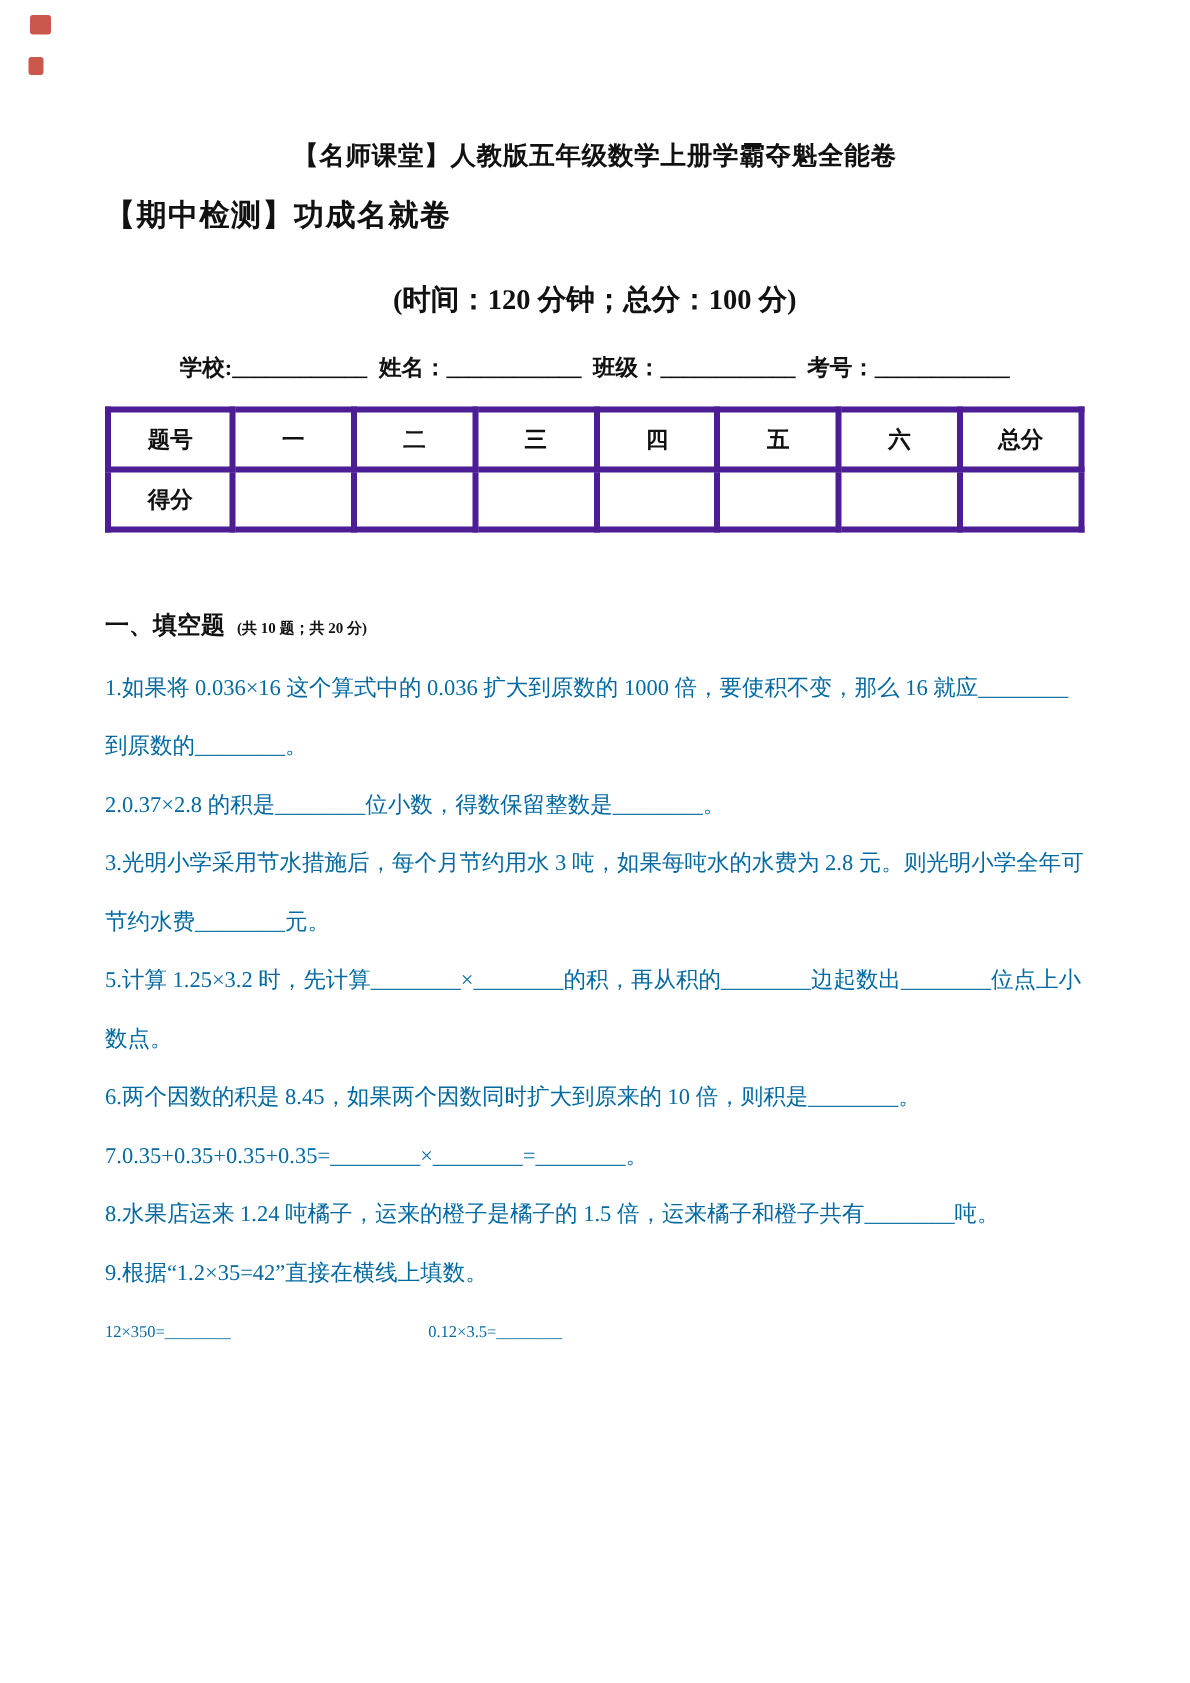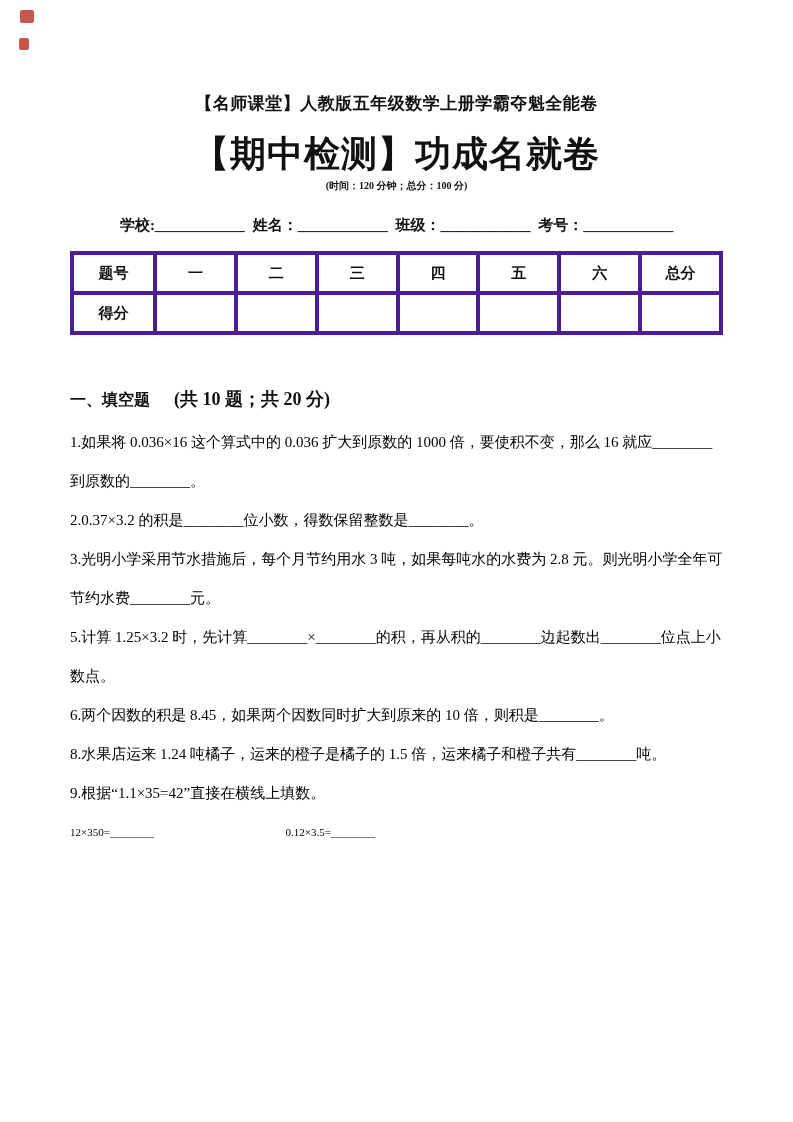--- a/index.html
+++ b/index.html
@@ -11,36 +11,36 @@
     position: relative;
     overflow: hidden;
   }
   .page { position: relative; width: 793px; height: 1122px; padding: 0 70px; }
 
   .red-mark { position: absolute; background: #c0392b; opacity: .85; }
   .red-mark.m1 { left: 20px; top: 10px; width: 14px; height: 13px; border-radius: 2px; }
   .red-mark.m2 { left: 19px; top: 38px; width: 10px; height: 12px; border-radius: 2px; }
 
   .title1 { padding-top: 92px; text-align: center; font-size: 17px; font-weight: bold; letter-spacing: .5px; }
-  .title2 { margin-top: 15px; text-align: center; font-size: 36px; font-weight: bold; letter-spacing: 1px; }
-  .subtitle { text-align: center; font-size: 10px; font-weight: bold; }
+  .title2 { margin-top: 15px; font-size: 20px; font-weight: bold; letter-spacing: 1px; }
+  .subtitle { margin-top: 30px; text-align: center; font-size: 19px; font-weight: bold; }
 
   .info-line { margin-top: 23px; text-align: center; font-size: 15px; font-weight: bold; white-space: nowrap; }
   .info-line span { margin: 0 2px; }
 
   table.score-table { width: 100%; border-collapse: collapse; margin-top: 16px; table-layout: fixed; }
   table.score-table td {
     border: 4px solid #4c1d95; height: 40px; text-align: center;
     font-size: 15px; font-weight: bold; vertical-align: middle;
   }
 
   .section-heading { margin-top: 52px; font-size: 16px; font-weight: bold; }
-  .section-heading .note { font-size: 18px; font-weight: bold; margin-left: 20px; }
+  .section-heading .note { font-size: 10px; font-weight: bold; margin-left: 4px; }
 
-  .questions { margin-top: 12px; font-size: 15px; line-height: 39px; color: #000000; }
+  .questions { margin-top: 12px; font-size: 15px; line-height: 39px; color: #0369a1; }
   .question { text-align: left; }
 
   .q9-grid { font-size: 11px; line-height: 39px; }
   .q9-row { display: flex; }
   .q9-row .cell-0 { width: 33%; }
   .q9-row .cell-1 { width: 38%; }
   .q9-row .cell-2 { width: 29%; }
 </style>
 </head>
 <body>
@@ -96,26 +96,27 @@
     </tbody>
   </table>
 
   <div class="section-heading">
     <span>一、填空题</span>
     <span class="note">(共 10 题；共 20 分)</span>
   </div>
 
   <div class="questions">
     <div class="question">1.如果将 0.036×16 这个算式中的 0.036 扩大到原数的 1000 倍，要使积不变，那么 16 就应________到原数的________。</div>
-    <div class="question">2.0.37×3.2 的积是________位小数，得数保留整数是________。</div>
+    <div class="question">2.0.37×2.8 的积是________位小数，得数保留整数是________。</div>
     <div class="question">3.光明小学采用节水措施后，每个月节约用水 3 吨，如果每吨水的水费为 2.8 元。则光明小学全年可节约水费________元。</div>
     <div class="question">5.计算 1.25×3.2 时，先计算________×________的积，再从积的________边起数出________位点上小数点。</div>
     <div class="question">6.两个因数的积是 8.45，如果两个因数同时扩大到原来的 10 倍，则积是________。</div>
+    <div class="question">7.0.35+0.35+0.35+0.35=________×________=________。</div>
     <div class="question">8.水果店运来 1.24 吨橘子，运来的橙子是橘子的 1.5 倍，运来橘子和橙子共有________吨。</div>
-    <div class="question">9.根据“1.1×35=42”直接在横线上填数。</div>
+    <div class="question">9.根据“1.2×35=42”直接在横线上填数。</div>
 
     <div class="q9-grid">
       <div class="q9-row">
         <span class="cell-0">12×350=________</span>
         <span class="cell-1">0.12×3.5=________</span>
       </div>
     </div>
   </div>
 
 </div>

